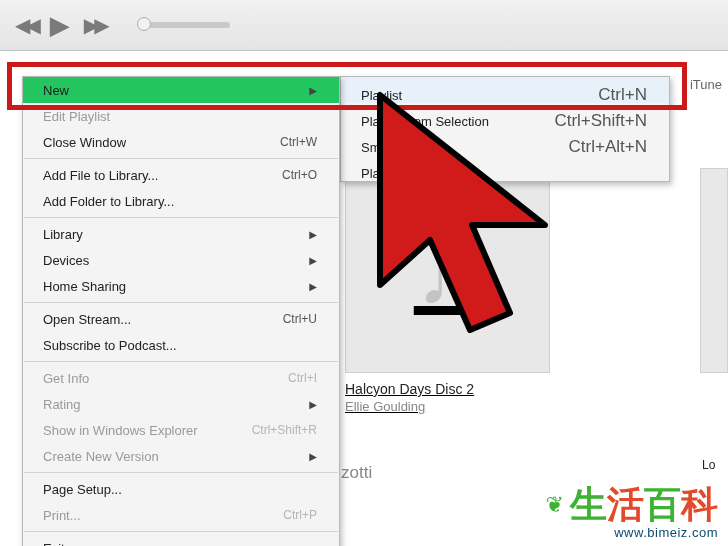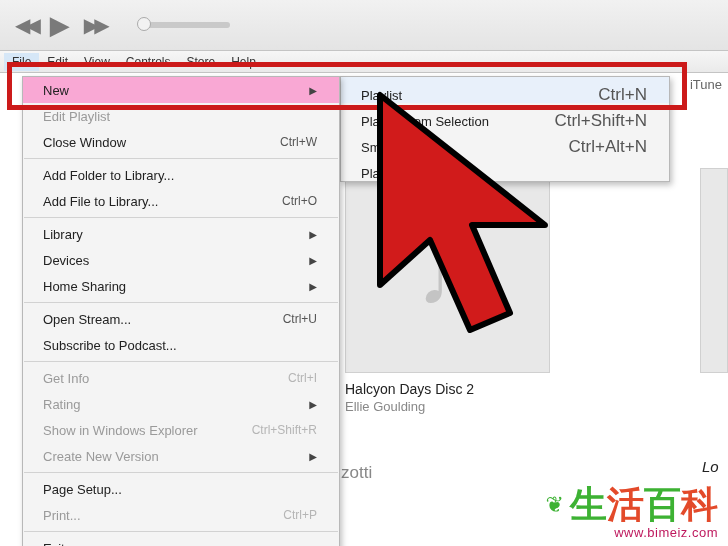--- a/index.html
+++ b/index.html
@@ -54,21 +54,21 @@
     border: 1px solid #b8b8b8;
     box-shadow: 2px 3px 6px rgba(0,0,0,0.25);
     font-size: 13px;
     color: #222;
     z-index: 10;
   }
   .dropdown .row {
     display: flex; justify-content: space-between; align-items: center;
     padding: 6px 22px 6px 20px; height: 26px;
   }
-  .dropdown .row.hover { background: #f9a8d4; }
+  .dropdown .row.hover { background: #22c55e; }
   .dropdown .row.disabled { color: #9a9a9a; }
   .dropdown .sep { height: 0; border-top: 1px solid #d2d2d2; margin: 3px 1px; }
   .dropdown .arrow { font-size: 10px; color: #444; }
   .dropdown .shortcut { color: #555; font-size: 12px; }
   .dropdown .row.disabled .shortcut { color: #b5b5b5; }
   
   
   .submenu {
     position: absolute;
     left: 340px;
@@ -103,74 +103,66 @@
   
   .content {
     position: absolute; left: 0; top: 73px; right: 0; bottom: 0; z-index: 1;
     padding: 10px 20px;
   }
   .nav-tabs {
     position: absolute; right: 6px; top: 4px; font-size: 13px; color: #666;
     display: flex; gap: 26px;
   }
   .album-grid { position: absolute; left: 345px; top: 95px; display: flex; gap: 40px; }
-  .album-card { width: 205px; }
+  .album-card { width: 205px; text-decoration: underline; }
   .album-art {
     width: 205px; height: 205px; background: #e8e8e8;
     display: flex; align-items: center; justify-content: center;
     border: 1px solid #d0d0d0;
   }
   .album-art .note { font-size: 90px; color: #c4c4c4; }
   .album-title { font-size: 14px; color: #222; margin-top: 8px; }
   .album-artist { font-size: 13px; color: #888; margin-top: 2px; }
   .partial-art { position: absolute; left: 700px; top: 95px; width: 28px; height: 205px; background: #e8e8e8; border: 1px solid #d0d0d0; }
-  .partial-title { position: absolute; left: 702px; top: 385px; font-size: 15px; color: #222; font-style: italic; }
+  .partial-title { position: absolute; left: 702px; top: 385px; font-size: 12px; color: #222; }
   .partial-text-left { position: absolute; left: 341px; top: 390px; font-size: 17px; color: #888; }
 
   
   .big-cursor {
     position: absolute; left: 360px; top: 85px; z-index: 30; pointer-events: none;
   }
   
   
   .watermark {
     position: absolute; right: 10px; bottom: 6px; z-index: 40;
     text-align: right; line-height: 1.1;
   }
   .wm-top { display: flex; align-items: center; gap: 6px; }
   .wm-kanji { font-size: 37px; font-weight: bold; color: #3db233; }
   .wm-kanji .red { color: #e34a2a; }
   .wm-leaf { color: #3db233; font-size: 22px; }
-  .wm-url { font-size: 13px; color: #be185d; letter-spacing: 0.5px; }
+  .wm-url { font-size: 13px; color: #0c4a6e; letter-spacing: 0.5px; }
 </style>
 </head>
 <body>
 
 <div class="window">
 
   <div class="toolbar">
     <div class="playback-controls">
       <span class="btn-prev">◀◀</span>
       <span class="btn-play">▶</span>
       <span class="btn-next">▶▶</span>
     </div>
     <div class="volume-slider">
       <div class="volume-knob"></div>
     </div>
     <div class="apple-logo"></div>
   </div>
 
-  <div class="menubar">
-    <div class="mitem active">File</div>
-    <div class="mitem">Edit</div>
-    <div class="mitem">View</div>
-    <div class="mitem">Controls</div>
-    <div class="mitem">Store</div>
-    <div class="mitem">Help</div>
-  </div>
 
   <div class="content">
     <div class="nav-tabs">
       <span>dio</span>
       <span>iTune</span>
     </div>
     <div class="album-grid">
       <div class="album-card">
         <div class="album-art">
           <span class="note">♫</span>
@@ -191,25 +183,25 @@
     </div>
     <div class="row disabled">
       <span>Edit Playlist</span>
     </div>
     <div class="row">
       <span>Close Window</span>
       <span class="shortcut">Ctrl+W</span>
     </div>
     <div class="sep"></div>
     <div class="row">
-      <span>Add Folder to Library...</span>
-    </div>
-    <div class="row">
       <span>Add File to Library...</span>
       <span class="shortcut">Ctrl+O</span>
+    </div>
+    <div class="row">
+      <span>Add Folder to Library...</span>
     </div>
     <div class="sep"></div>
     <div class="row">
       <span>Library</span>
       <span class="arrow">▶</span>
     </div>
     <div class="row">
       <span>Devices</span>
       <span class="arrow">▶</span>
     </div>

